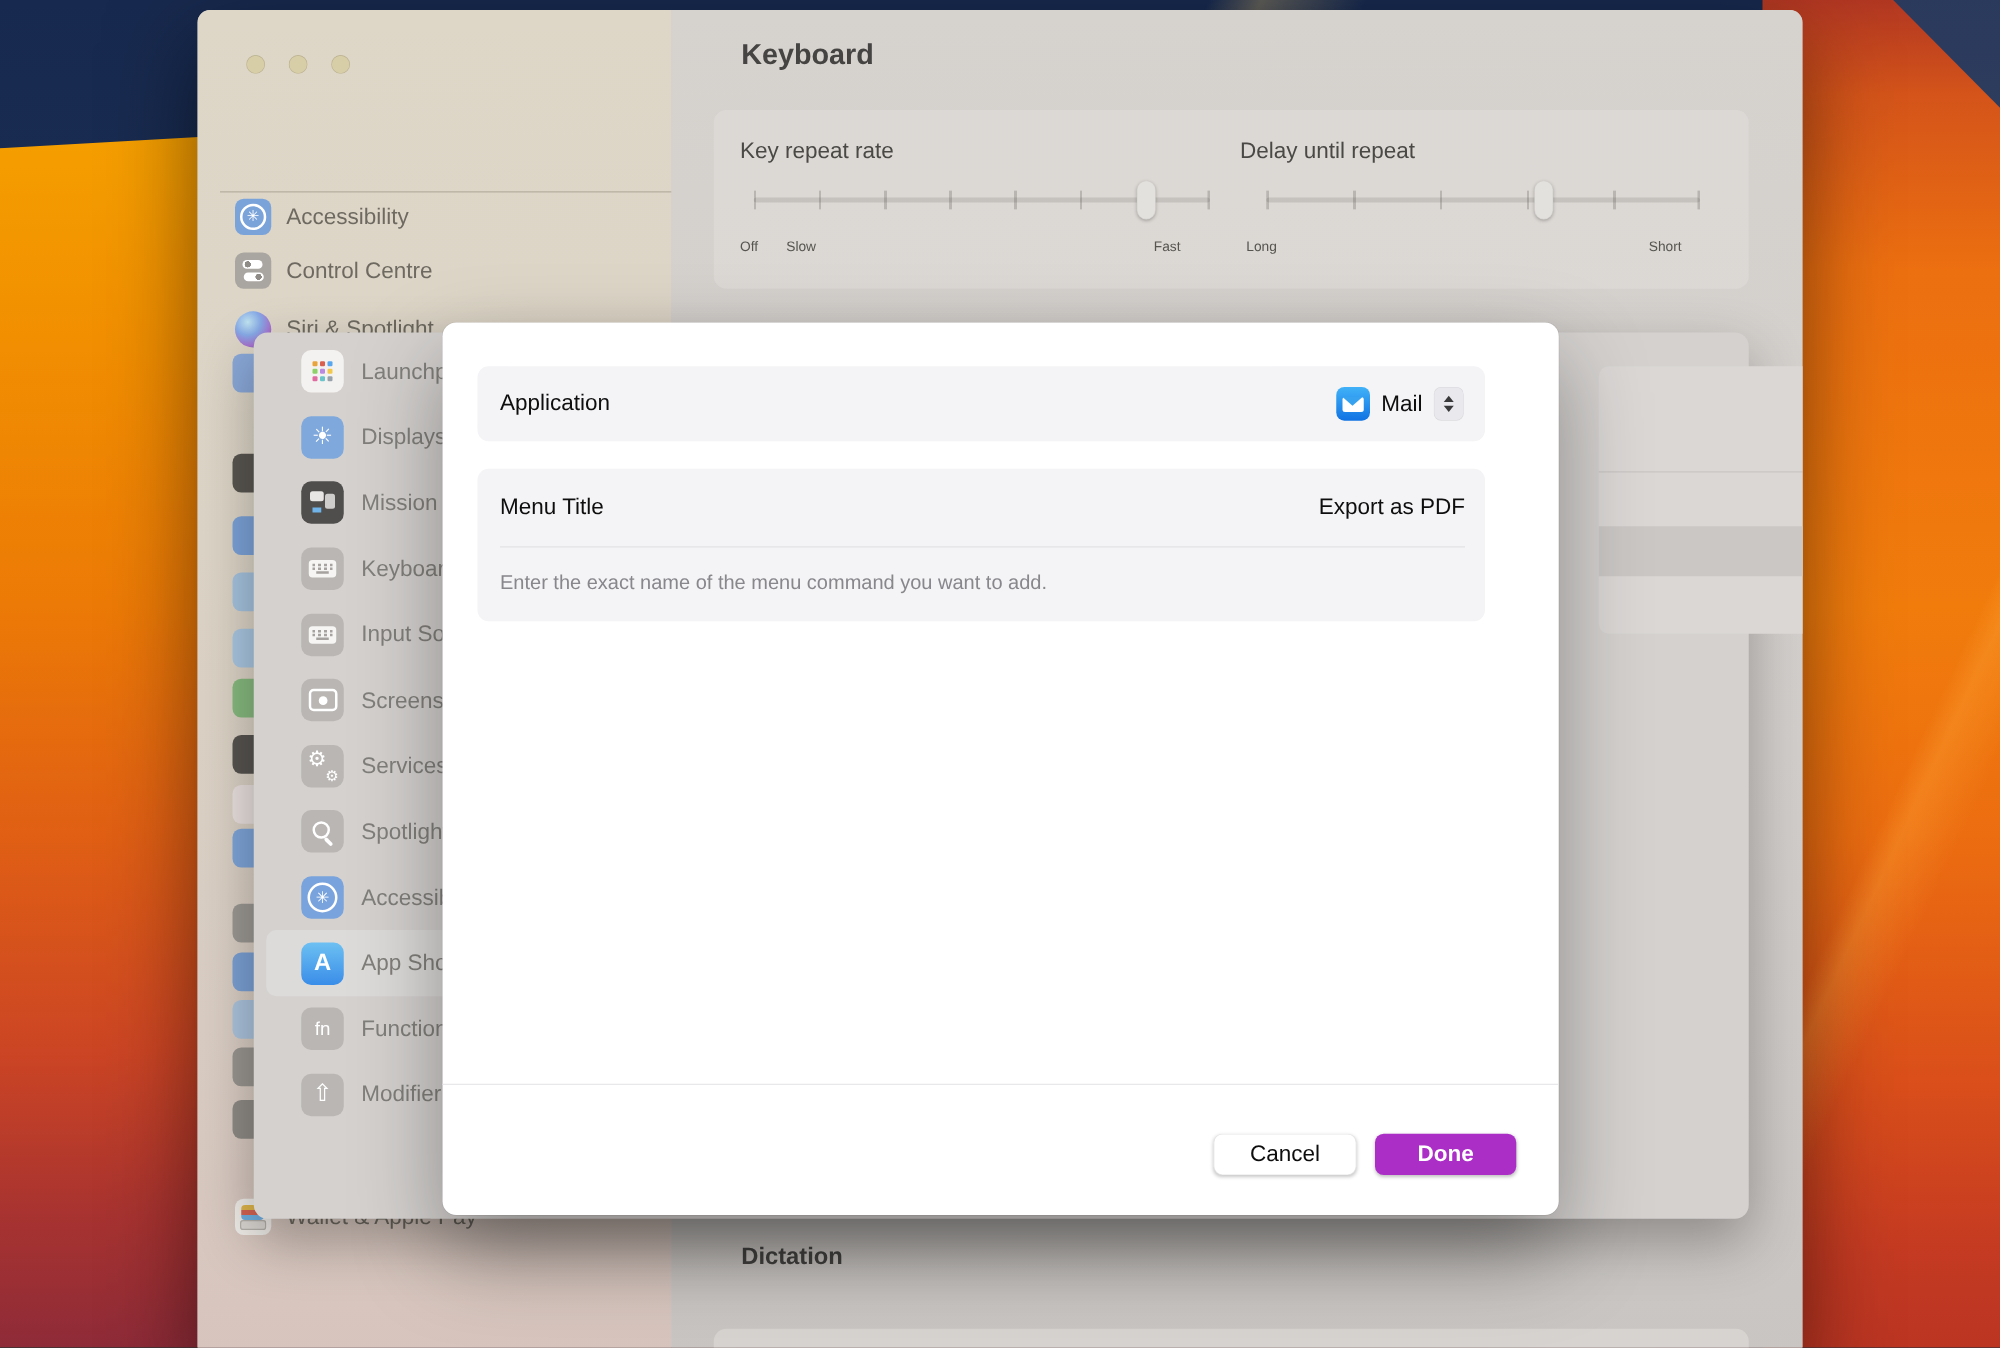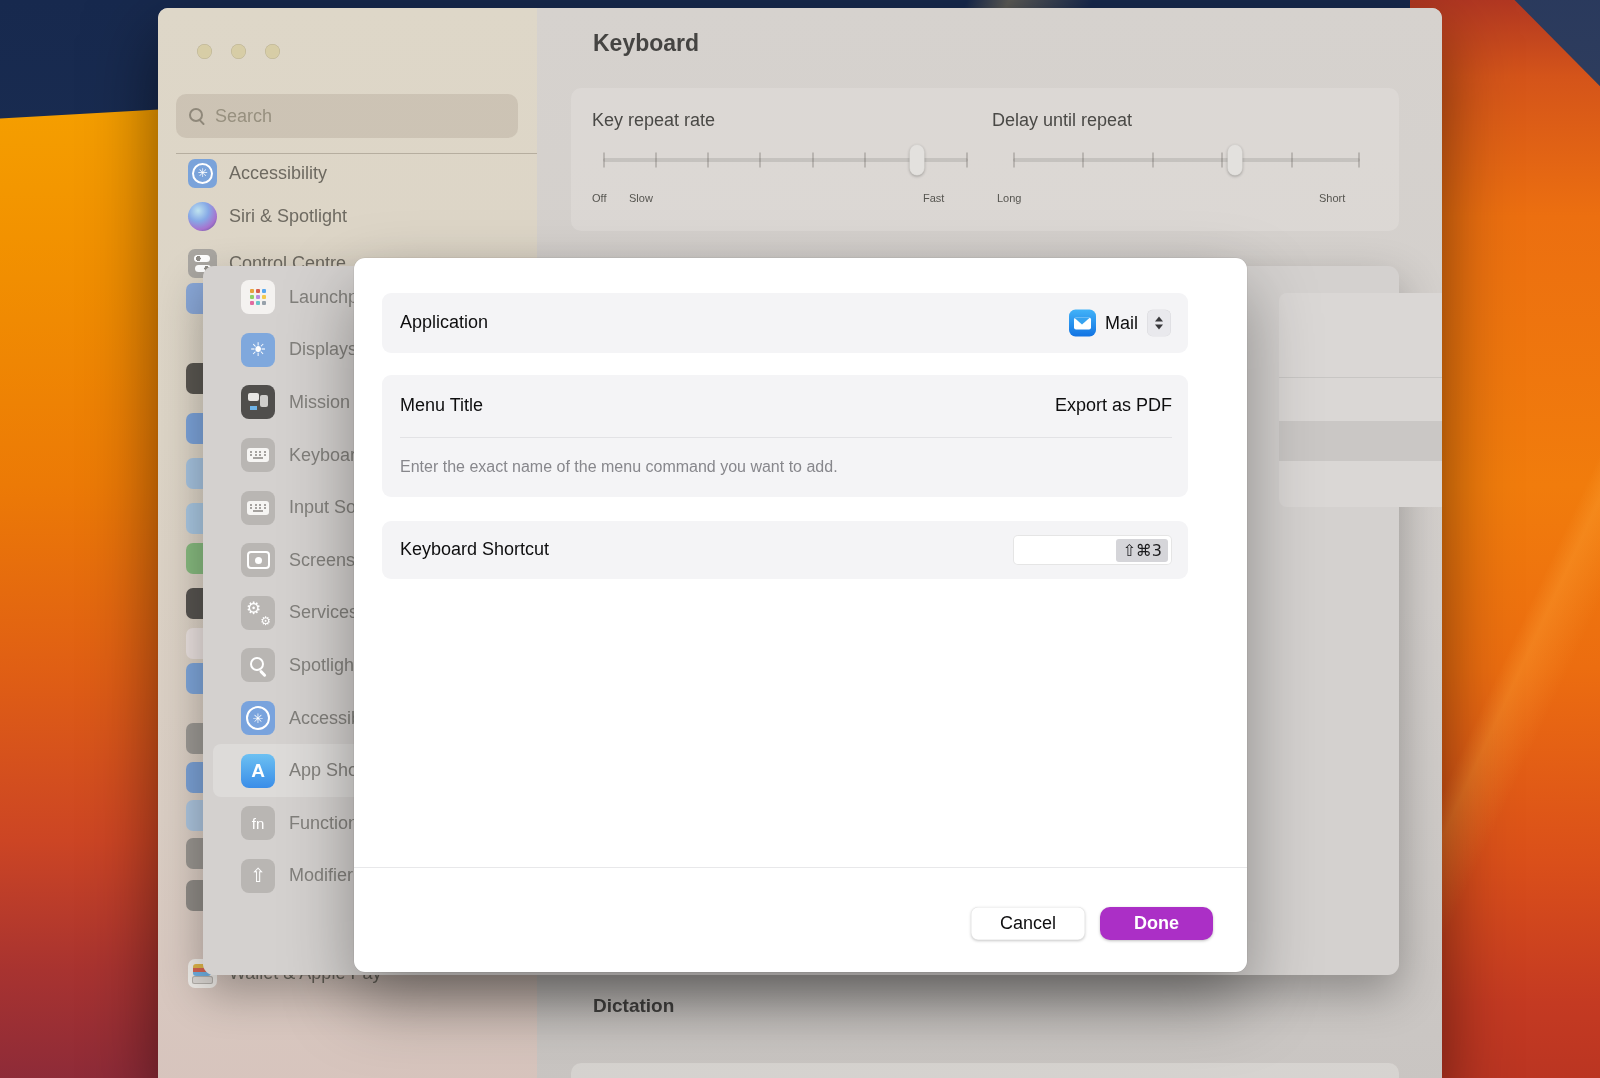--- a/index.html
+++ b/index.html
@@ -159,38 +159,34 @@
   <div class="wall-right"></div>
 
   <div class="window">
     <div class="sidebar">
       <div class="traffic">
         <div class="tl"></div>
         <div class="tl"></div>
         <div class="tl"></div>
       </div>
 
-      <div class="search">
-        <span class="search-glyph"></span>
-        <span>Search</span>
-      </div>
 
       <div class="side-sep"></div>
       <div class="side-rows">
         <div class="side-row" style="height:40px">
           <span class="side-icon accessibility-side"></span>
           <span>Accessibility</span>
         </div>
         <div class="side-row">
+          <span class="side-icon control-centre-icon"></span>
+          <span>Control Centre</span>
+        </div>
+        <div class="side-row">
           <span class="side-icon siri-icon"></span>
           <span>Siri &amp; Spotlight</span>
-        </div>
-        <div class="side-row">
-          <span class="side-icon control-centre-icon"></span>
-          <span>Control Centre</span>
         </div>
       </div>
 
       <div>
 
       <div class="sliver" style="top: 275px; background: rgb(138, 168, 216);"></div>
           <div class="sliver" style="top: 355px; background: rgb(89, 86, 80);"></div>
           <div class="sliver" style="top: 405px; background: rgb(123, 162, 216);"></div>
           <div class="sliver" style="top: 450px; background: rgb(165, 194, 222);"></div>
           <div class="sliver" style="top: 495px; background: rgb(168, 198, 224);"></div>
@@ -315,24 +311,18 @@
       <div class="app-cluster">
         <span class="mail-icon"></span>
         <span class="app-value">Mail</span>
         <span class="stepper">
           <span class="tri-up"></span>
           <span class="tri-down"></span>
         </span>
       </div>
     </div>
 
-    <div class="drow" style="top:263px;height:58px">
-      <div class="drow-label" style="top:18px">Keyboard Shortcut</div>
-      <div class="kbd-input">
-        <span class="kbd-sel">⇧⌘3</span>
-      </div>
-    </div>
 
     <div class="dfooter-sep"></div>
     <div class="btn btn-cancel">Cancel</div>
-    <div class="btn btn-done" style="background: rgb(171, 47, 198); border-radius: 10px;">Done</div>
+    <div class="btn btn-done" style="background: rgb(171, 47, 198);">Done</div>
   </div>
 </div>
 
 </body></html>

